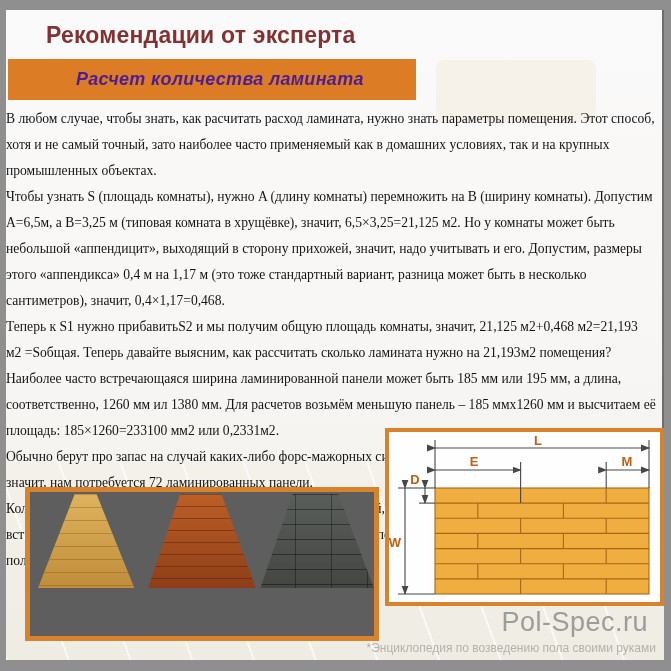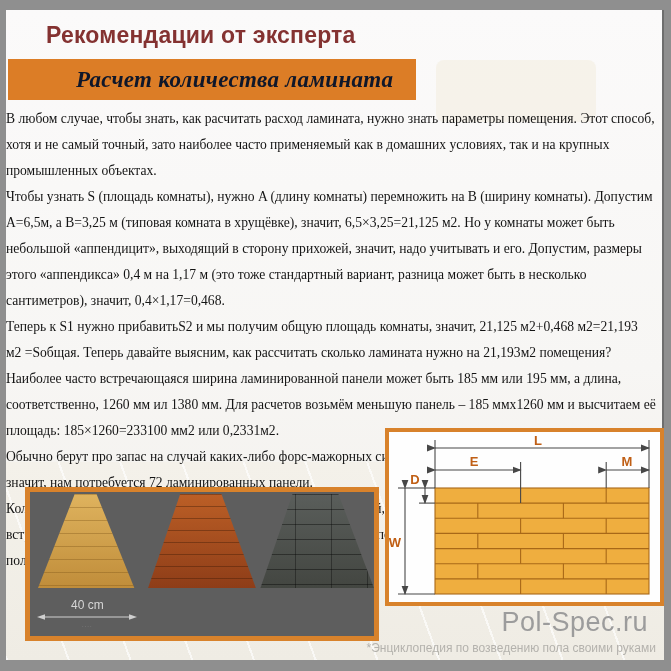--- a/index.html
+++ b/index.html
@@ -29,23 +29,23 @@
   .page-title{
     position:absolute;left:40px;top:12px;margin:0;
     font-size:23px;font-weight:bold;color:#843231;letter-spacing:.2px;
   }
   .banner{
     position:absolute;left:2px;top:49px;width:408px;height:41px;
     background:#dc7d26;
     display:flex;align-items:center;padding-left:68px;
   }
   .banner-title{
-    font-family:Liberation Serif, serif;
+    font-family:Liberation Sans, sans-serif;
     font-style:italic;font-weight:bold;
-    font-size:23px;color:#0f172a;letter-spacing:.3px;
+    font-size:18px;color:#4c1d95;letter-spacing:.3px;
   }
   .article{
     position:absolute;left:0;top:96px;width:650px;
     font-family:"Liberation Serif",serif;
     font-size:13.6px;line-height:26px;color:#141414;
   }
   .article p{margin:0;}
   
   .floors-box{
     position:absolute;left:19px;top:477px;width:354px;height:154px;
@@ -129,29 +129,20 @@
           <div class="strip strip-oak"></div>
         </div>
         <div class="floor-col">
           <div class="strip strip-cherry"></div>
         </div>
         <div class="floor-col">
           <div class="strip strip-slate"></div>
         </div>
       </div>
       <div class="floors-strips" style="flex:0 0 40px;">
-        <div class="floor-col floor-caption">
-          <div class="floor-size">40 cm</div>
-          <svg class="floor-arrow" width="100" height="8" viewBox="0 0 100 8">
-            <line x1="6" y1="4" x2="94" y2="4" stroke="#cfcfcf" stroke-width="1.2"></line>
-            <polygon points="0,4 8,1.2 8,6.8" fill="#cfcfcf"></polygon>
-            <polygon points="100,4 92,1.2 92,6.8" fill="#cfcfcf"></polygon>
-          </svg>
-          <div class="floor-fineprint">····</div>
-        </div>
       </div>
     </div>
 
     <div class="diagram-box">
       <svg width="271" height="170" viewBox="0 0 271 170">
         <defs>
           <marker id="ah" markerWidth="9" markerHeight="8" refX="8" refY="4" orient="auto" markerUnits="userSpaceOnUse">
             <polygon points="0,0.6 9,4 0,7.4" fill="#474747"></polygon>
           </marker>
         </defs>

